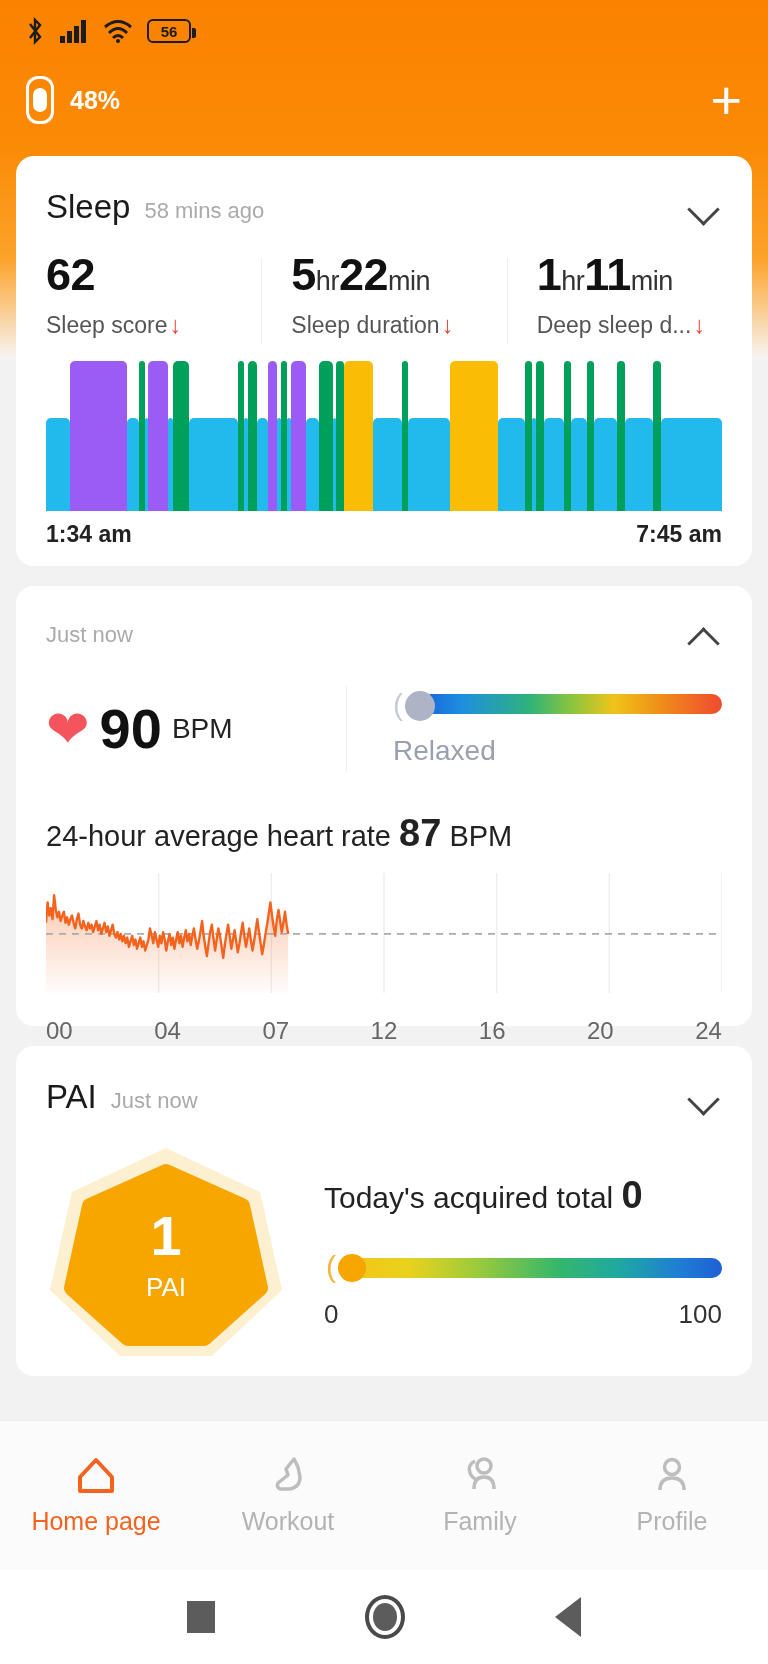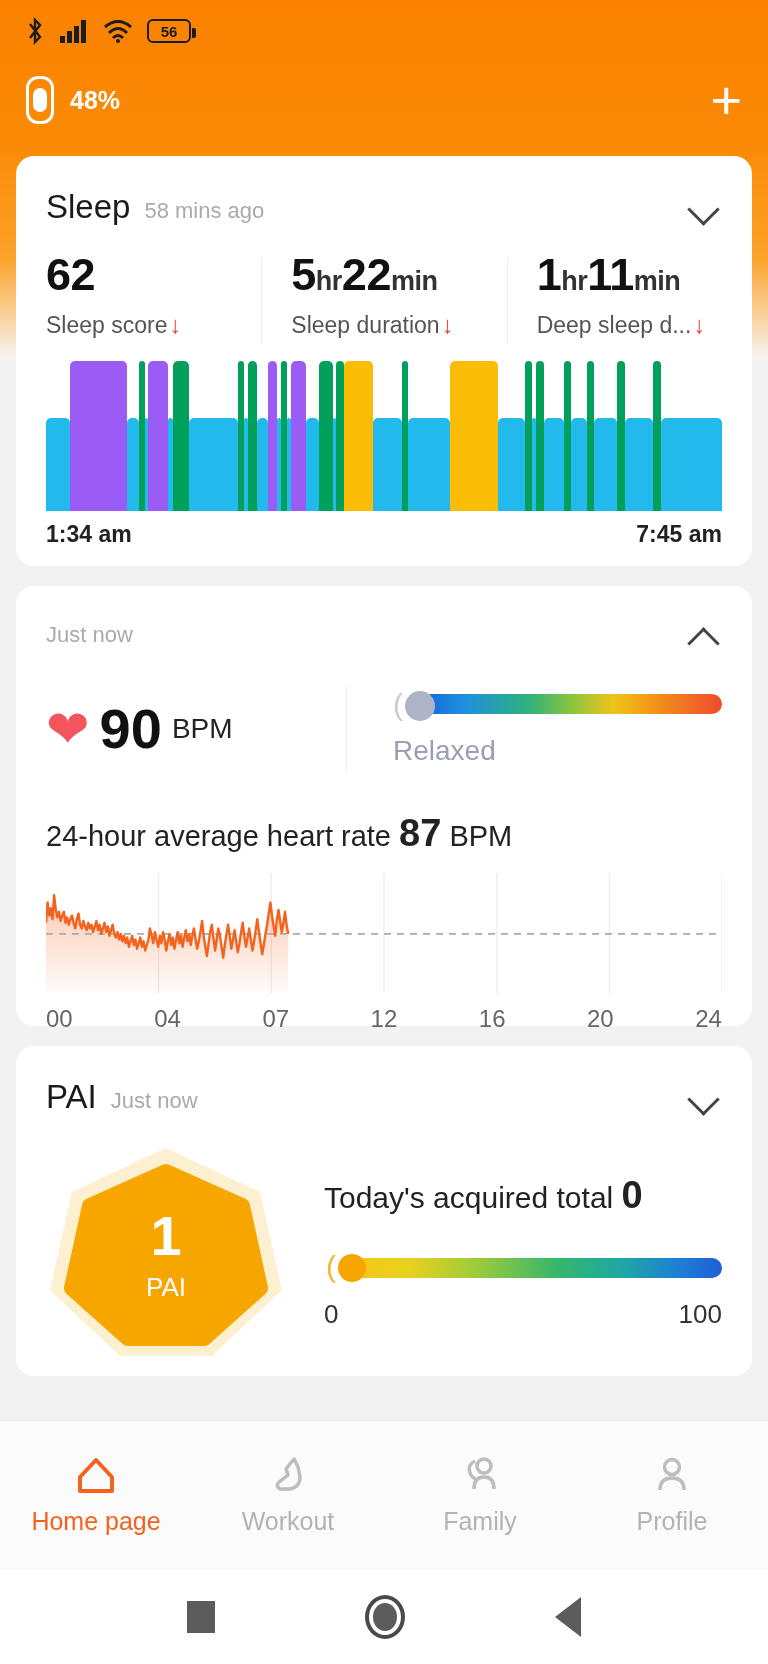--- a/index.html
+++ b/index.html
@@ -74,21 +74,21 @@
   .chev.up:before{ transform:rotate(-135deg); top:14px; }
 
   
   #sleep-card{ top:140px; height:410px; }
   .sleep-stats{ display:flex; padding:26px 0 0 0; }
   .st{ flex:1; padding-left:30px; position:relative; }
   .st + .st:before{
     content:""; position:absolute; left:0; top:6px; width:1px; height:86px; background:#eeeeee;
   }
   .st-val{ font-size:45px; font-weight:bold; color:#111; line-height:1; letter-spacing:-.5px; }
-  .st-val .u{ font-size:27px; font-weight:bold; color:#333; }
+  .st-val .u{ font-size:27px; font-weight:normal; color:#333; }
   .st-lab{ font-size:23px; color:#555; margin-top:14px; display:flex; align-items:center; gap:2px; }
   .arr{ color:#f44336; font-size:24px; font-weight:bold; }
 
   .hypno{ margin:22px 30px 0 30px; height:150px; position:relative; }
   .seg{ position:absolute; bottom:0; border-radius:5px 5px 0 0; }
 
   .hyp-times{
     display:flex; justify-content:space-between;
     margin:10px 30px 0 30px; font-size:23px; color:#222; font-weight:bold;
   }
@@ -114,21 +114,21 @@
   .hr-gauge .paren{
     position:absolute; left:0px; top:0px; font-size:30px; color:#c9ccd6; line-height:28px;
   }
   .hr-state{ font-size:28px; color:#9aa0b0; margin-top:18px; }
 
   .hr-avg{ font-size:29px; color:#222; padding:40px 30px 0 30px; }
   .hr-avg b{ font-size:38px; }
   .hr-chart{ margin:18px 30px 0 30px; height:120px; position:relative; }
   .hr-axis{
     display:flex; justify-content:space-between;
-    margin:12px 30px 0 30px; font-size:24px; color:#666;
+    margin:24px 30px 0 30px; font-size:24px; color:#666;
   }
 
   
   #pai-card{ top:1030px; height:330px; }
   .pai-body{ display:flex; align-items:center; padding:26px 30px 0 30px; }
   .pai-badge{ width:240px; height:220px; position:relative; flex:none; }
   .pai-hept-txt{
     position:absolute; left:0; top:0; width:100%; height:100%;
     display:flex; flex-direction:column; align-items:center; justify-content:center;
     color:#fff; z-index:2; padding-top:6px;

